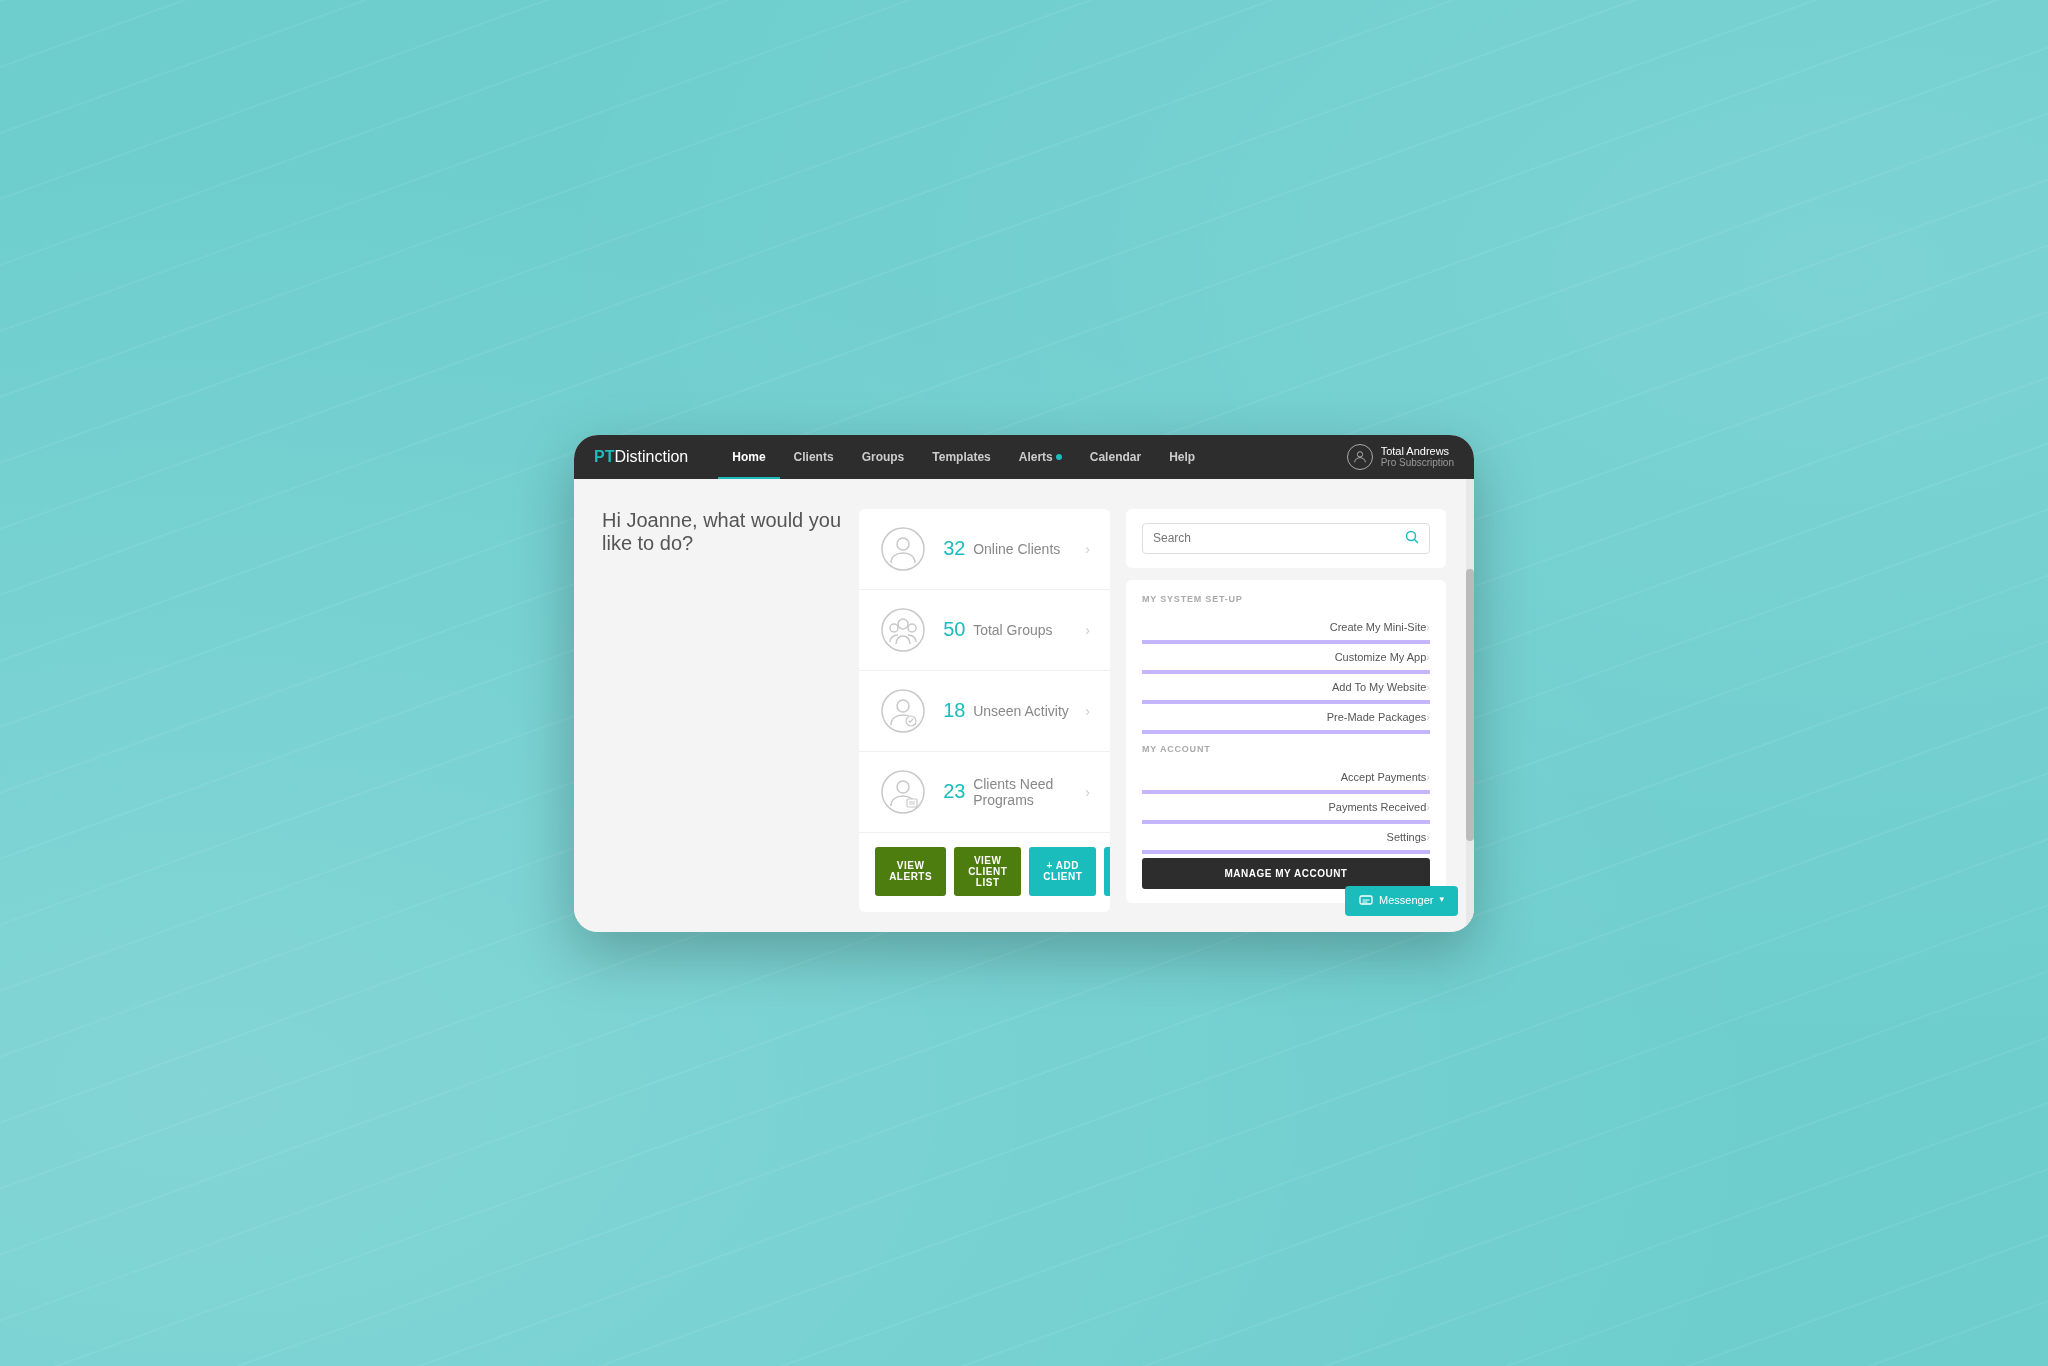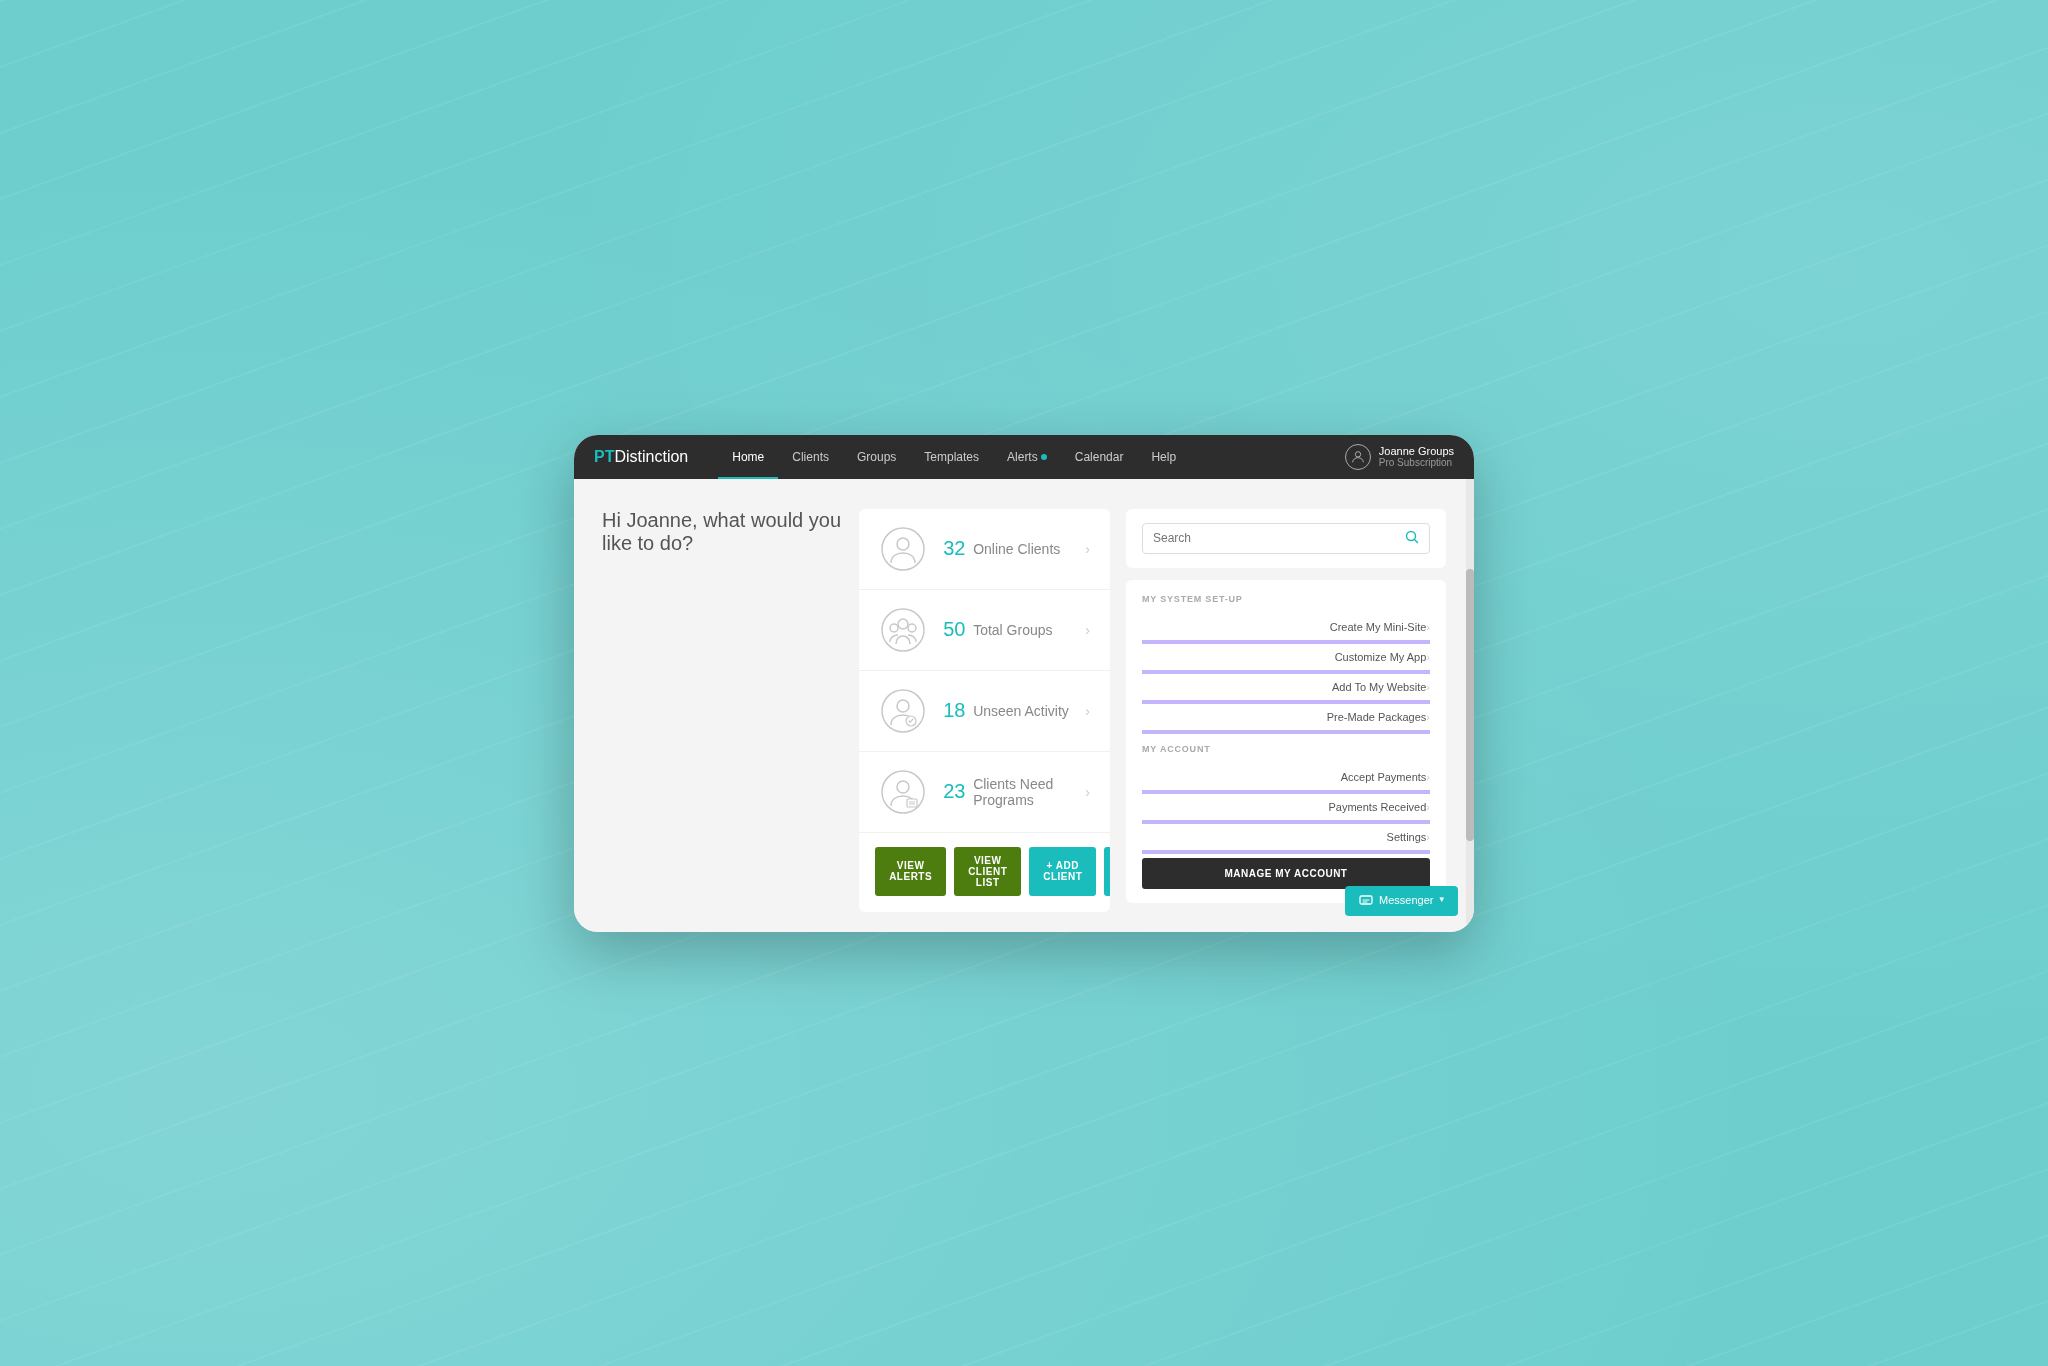--- a/index.html
+++ b/index.html
@@ -80,20 +80,21 @@
     .nav-item {
       color: #cccccc;
       font-size: 12px;
       padding: 0 14px;
       height: 44px;
       display: flex;
       align-items: center;
       cursor: pointer;
       position: relative;
       white-space: nowrap;
+      font-weight: bold;
     }
 
     .nav-item.active {
       color: #ffffff;
     }
 
     .nav-item.active::after {
       content: '';
       position: absolute;
       bottom: 0;
@@ -425,21 +426,21 @@
     </div>
 
     <div class="nav-user">
       <div class="nav-user-icon">
         <svg viewBox="0 0 24 24" width="16" height="16" fill="none" stroke="#aaa" stroke-width="1.5">
           <circle cx="12" cy="8" r="4"></circle>
           <path d="M4 20c0-4 3.6-7 8-7s8 3 8 7"></path>
         </svg>
       </div>
       <div class="nav-user-text">
-        <div class="name">Joanne Groups</div>
+        <div class="name">Total Andrews</div>
         <div class="sub">Pro Subscription</div>
       </div>
     </div>
   </nav>
 
   <div class="main-area">
     <h1 class="greeting">Hi Joanne, what would you like to do?</h1>
 
     <div class="content-grid">
 

